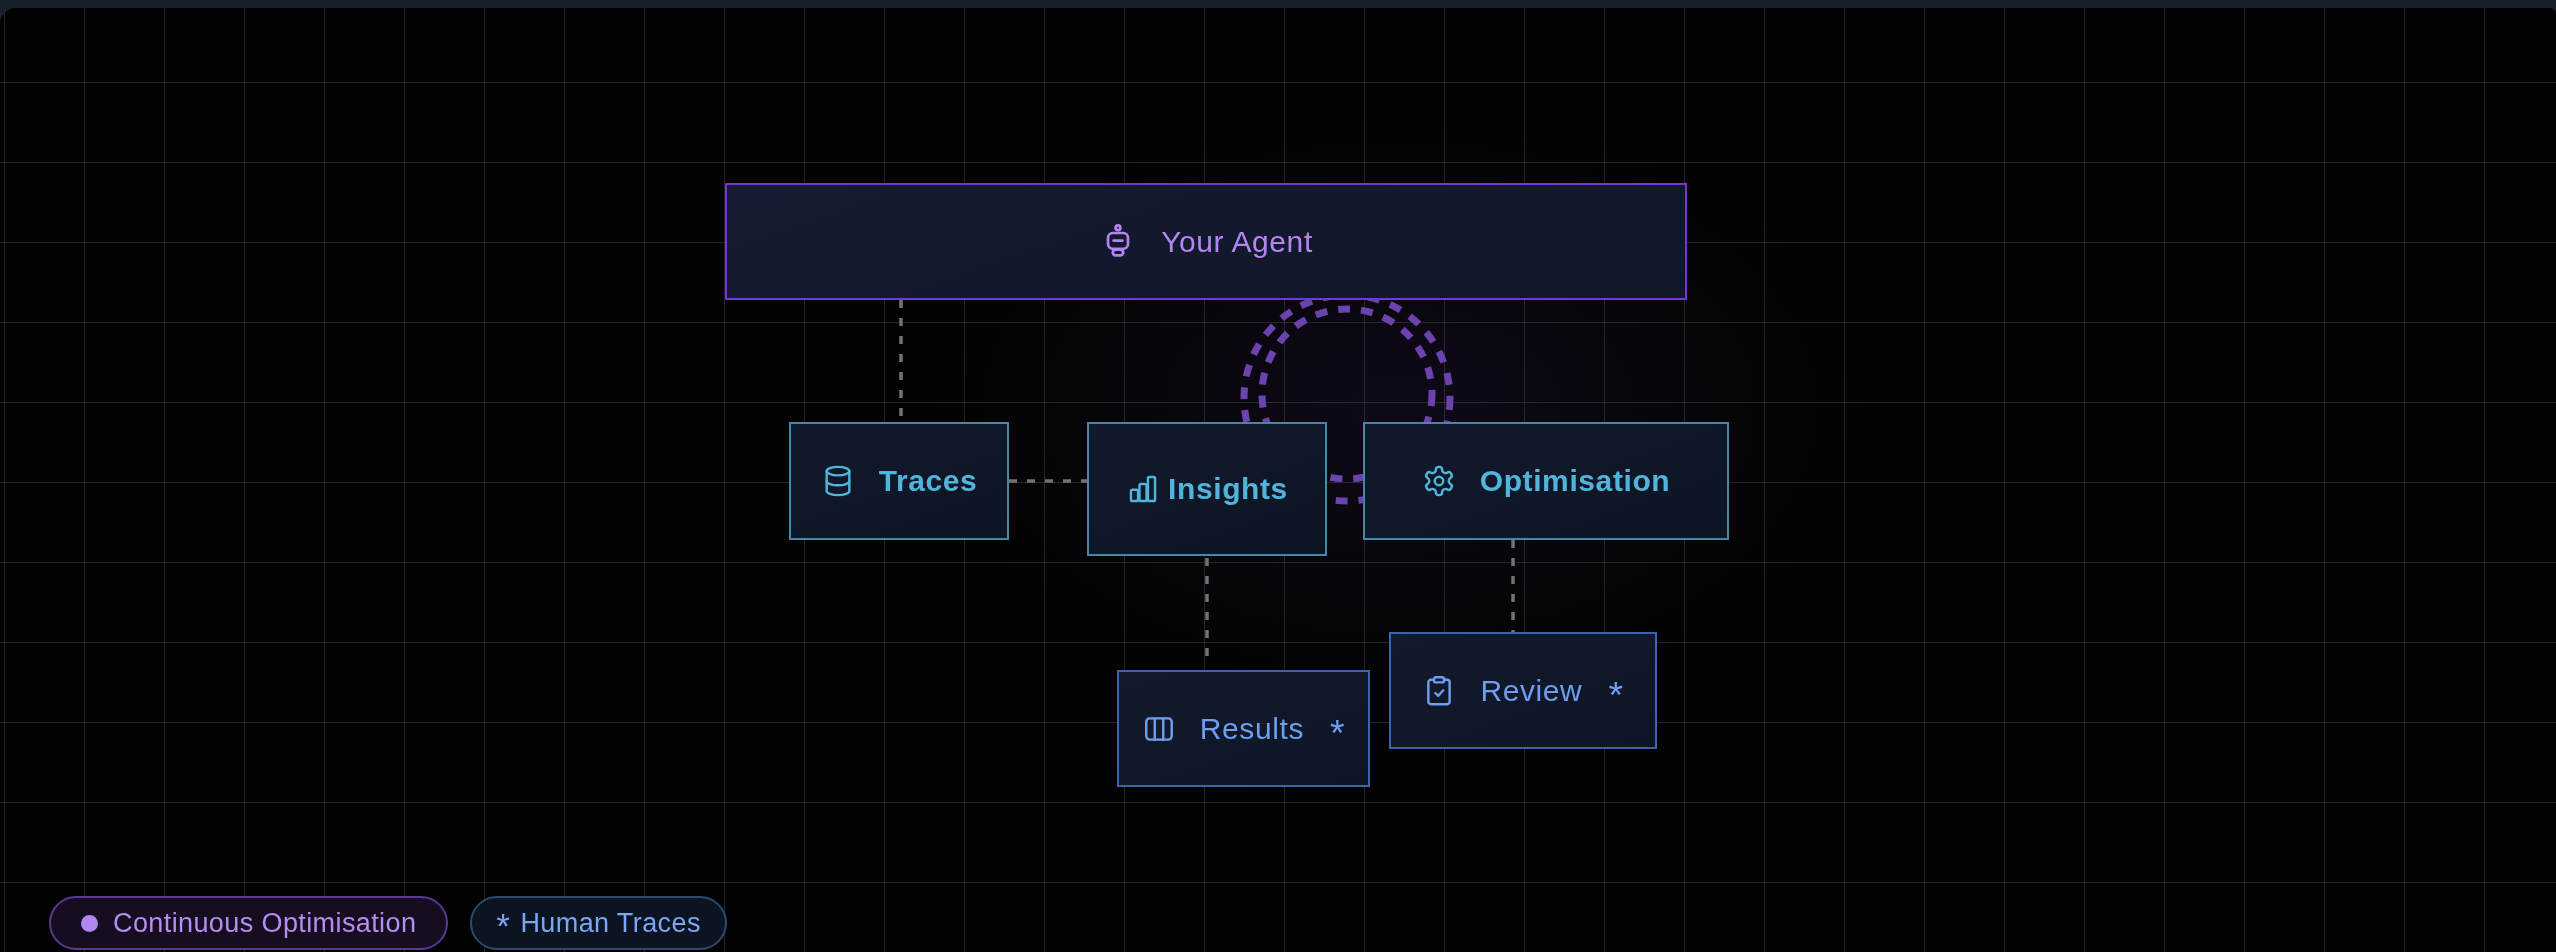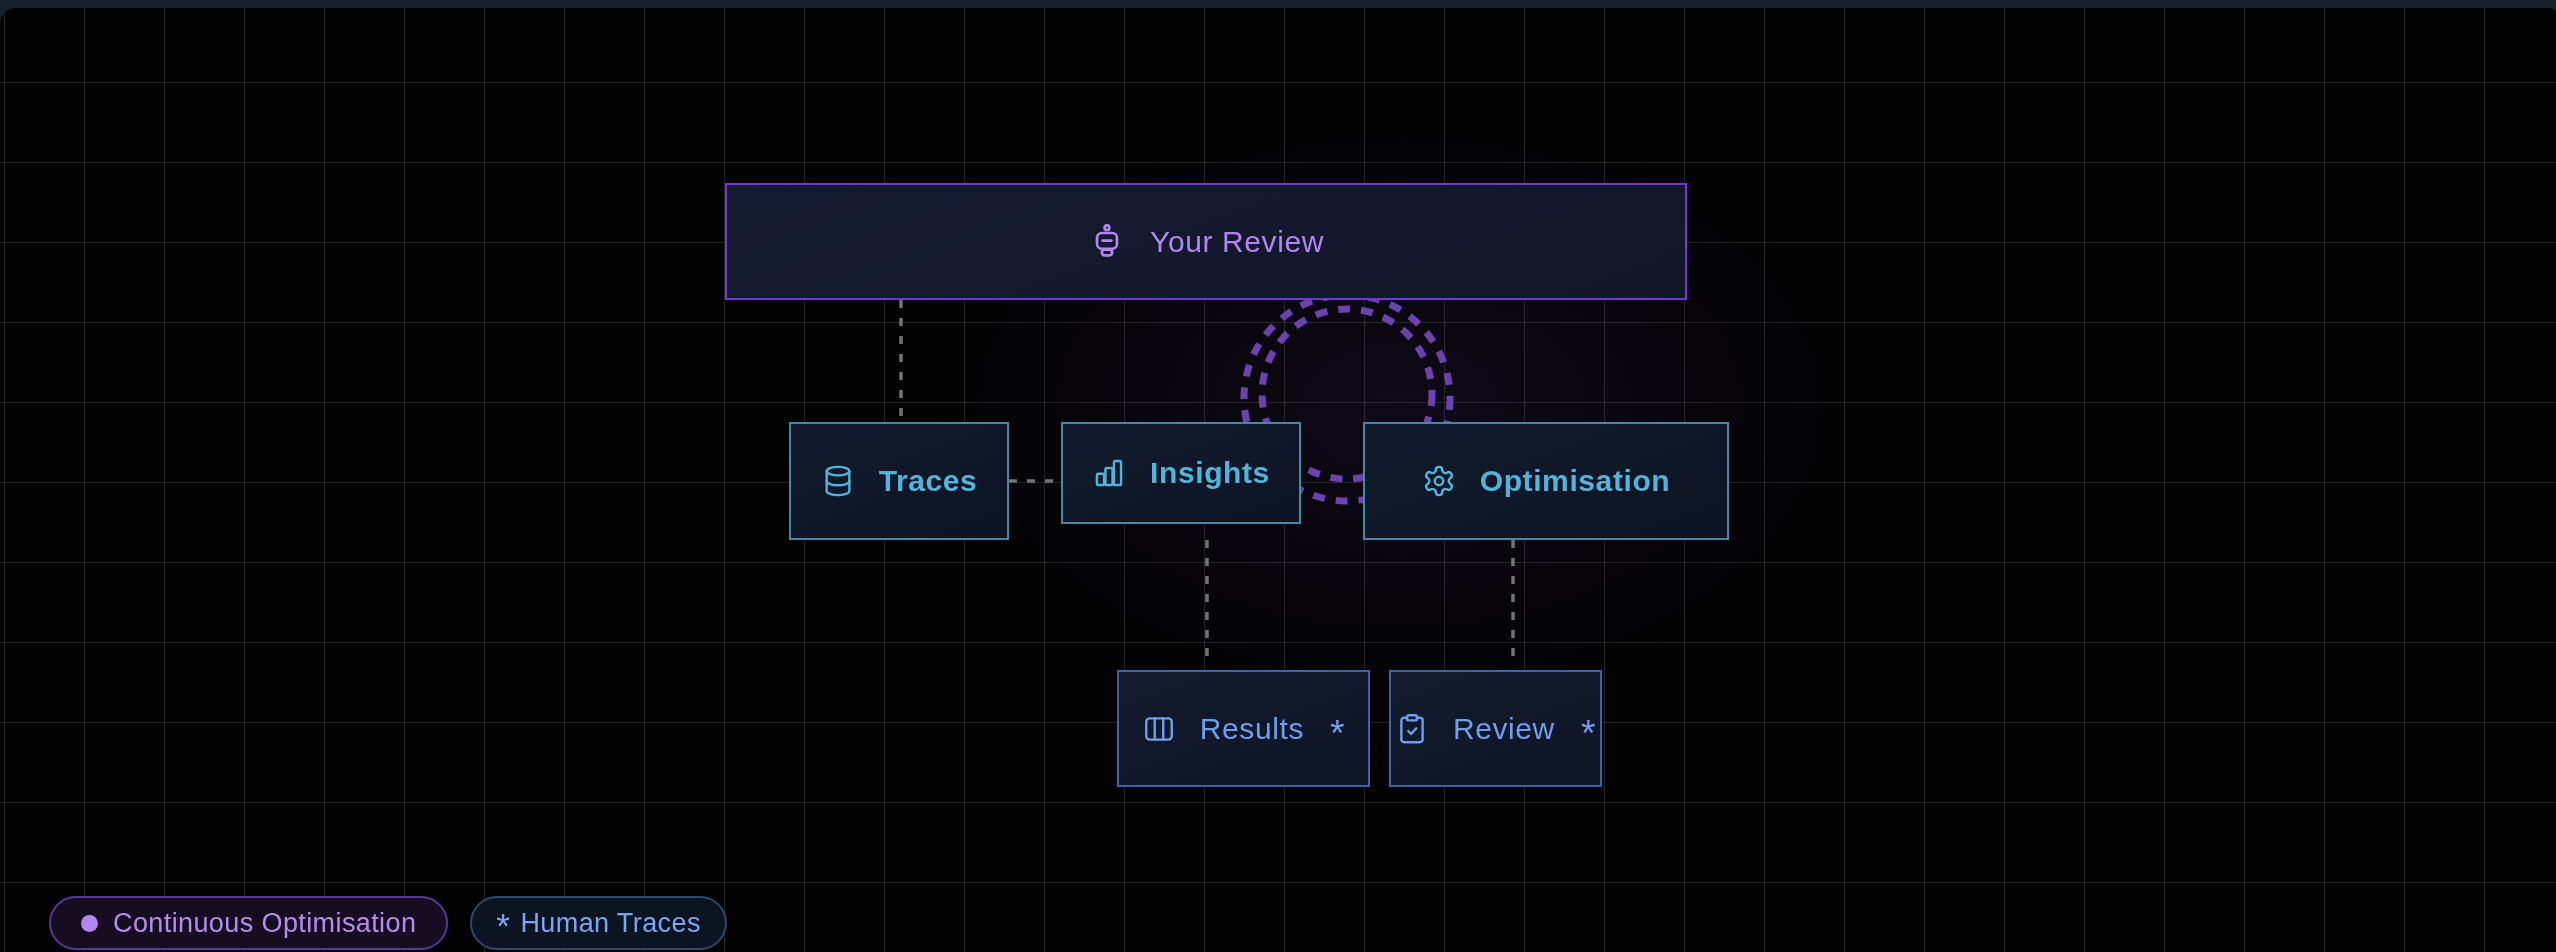--- a/index.html
+++ b/index.html
@@ -85,35 +85,35 @@
 
   <div class="node node-purple" style="left:725px;top:175px;width:962px;height:117px;">
     <span class="icon">
       <svg width="38" height="38" viewBox="0 0 24 24" fill="none" stroke="currentColor" stroke-width="1.7" stroke-linecap="round" stroke-linejoin="round">
         <circle cx="12" cy="3" r="1.5"></circle>
         <rect x="5.7" y="6.3" width="12.6" height="10" rx="3"></rect>
         <path d="M9.2 11.1h5.6"></path>
         <rect x="8.7" y="16.8" width="6.6" height="3.6" rx="1.8"></rect>
       </svg>
     </span>
-    <span class="label">Your Review</span>
+    <span class="label">Your Agent</span>
   </div>
 
   <div class="node node-cyan" style="left:789px;top:414px;width:220px;height:118px;">
     <span class="icon">
       <svg width="34" height="34" viewBox="0 0 24 24" fill="none" stroke="currentColor" stroke-width="1.7" stroke-linecap="round" stroke-linejoin="round">
         <ellipse cx="12" cy="5" rx="8" ry="3"></ellipse>
         <path d="M4 5v14a8 3 0 0 0 16 0V5"></path>
         <path d="M4 12a8 3 0 0 0 16 0"></path>
       </svg>
     </span>
     <span class="label">Traces</span>
   </div>
 
-  <div class="node node-cyan" style="left:1061px;top:414px;width:240px;height:102px;">
+  <div class="node node-cyan" style="left:1087px;top:414px;width:240px;height:134px;gap:8px;">
     <span class="icon">
       <svg width="34" height="34" viewBox="0 0 24 24" fill="none" stroke="currentColor" stroke-width="1.7" stroke-linecap="round" stroke-linejoin="round">
         <rect x="3.5" y="12.5" width="5" height="8" rx="1"></rect>
         <rect x="9.5" y="8.5" width="5" height="12" rx="1"></rect>
         <rect x="15.5" y="3.5" width="5" height="17" rx="1"></rect>
       </svg>
     </span>
     <span class="label">Insights</span>
   </div>
 
@@ -132,21 +132,21 @@
       <svg width="34" height="34" viewBox="0 0 24 24" fill="none" stroke="currentColor" stroke-width="1.7" stroke-linecap="round" stroke-linejoin="round">
         <rect x="3" y="4.5" width="18" height="15" rx="2.5"></rect>
         <path d="M9 4.5v15"></path>
         <path d="M15 4.5v15"></path>
       </svg>
     </span>
     <span class="label">Results</span>
     <span class="suffix">*</span>
   </div>
 
-  <div class="node node-blue" style="left:1389px;top:662px;width:213px;height:117px;">
+  <div class="node node-blue" style="left:1389px;top:624px;width:268px;height:117px;">
     <span class="icon">
       <svg width="34" height="34" viewBox="0 0 24 24" fill="none" stroke="currentColor" stroke-width="1.7" stroke-linecap="round" stroke-linejoin="round">
         <rect x="8.5" y="2.3" width="7" height="3.6" rx="1.2"></rect>
         <path d="M15.5 4.1h2.2a1.8 1.8 0 0 1 1.8 1.8v13.6a1.8 1.8 0 0 1-1.8 1.8H6.3a1.8 1.8 0 0 1-1.8-1.8V5.9a1.8 1.8 0 0 1 1.8-1.8h2.2"></path>
         <path d="m9.4 13.4 2 2 3.6-3.9"></path>
       </svg>
     </span>
     <span class="label">Review</span>
     <span class="suffix">*</span>
   </div>

